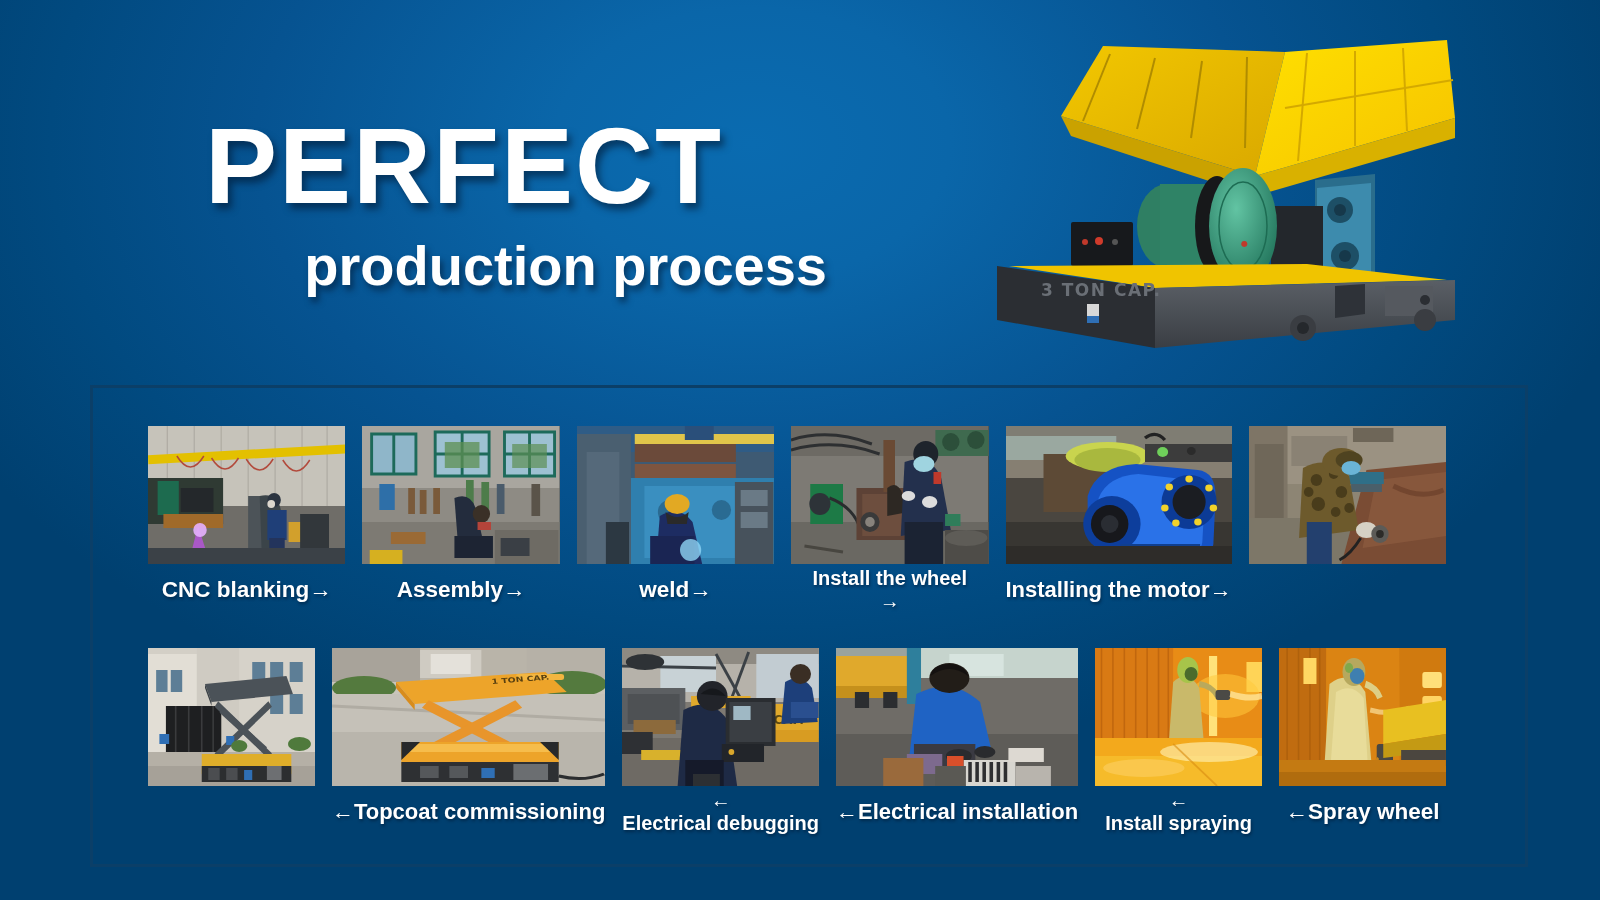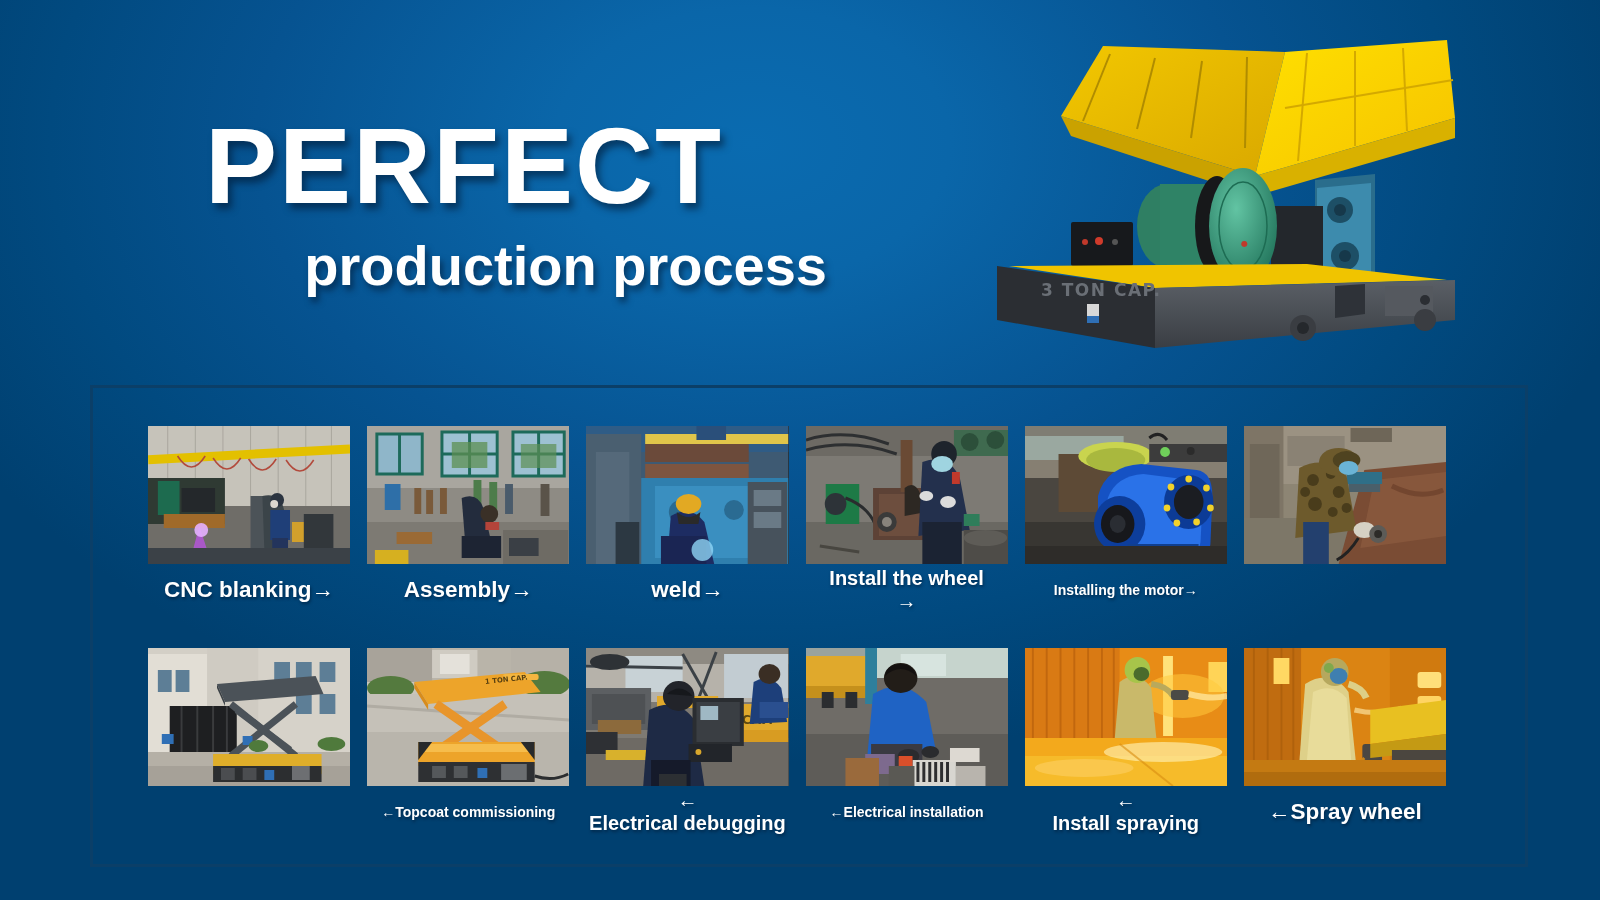--- a/index.html
+++ b/index.html
@@ -84,21 +84,21 @@
     display: flex;
     align-items: center;
     justify-content: center;
     color: #ffffff;
     font-weight: 700;
     white-space: nowrap;
     text-shadow: 1px 2px 3px rgba(0,18,40,.5);
   }
   .cap-lg { font-size: 22.5px; }
   .cap-md { font-size: 20px; flex-direction: column; }
-  .cap-sm { font-size: 14px; }
+  .cap-sm { font-size: 22px; }
   .arrow { font-weight: 700; }
 </style>
 </head>
 <body>
 
 <div id="stage">
 
   <div class="headline-wrap">
     <div class="headline-main">PERFECT</div>
     <div class="headline-sub">production process</div>

